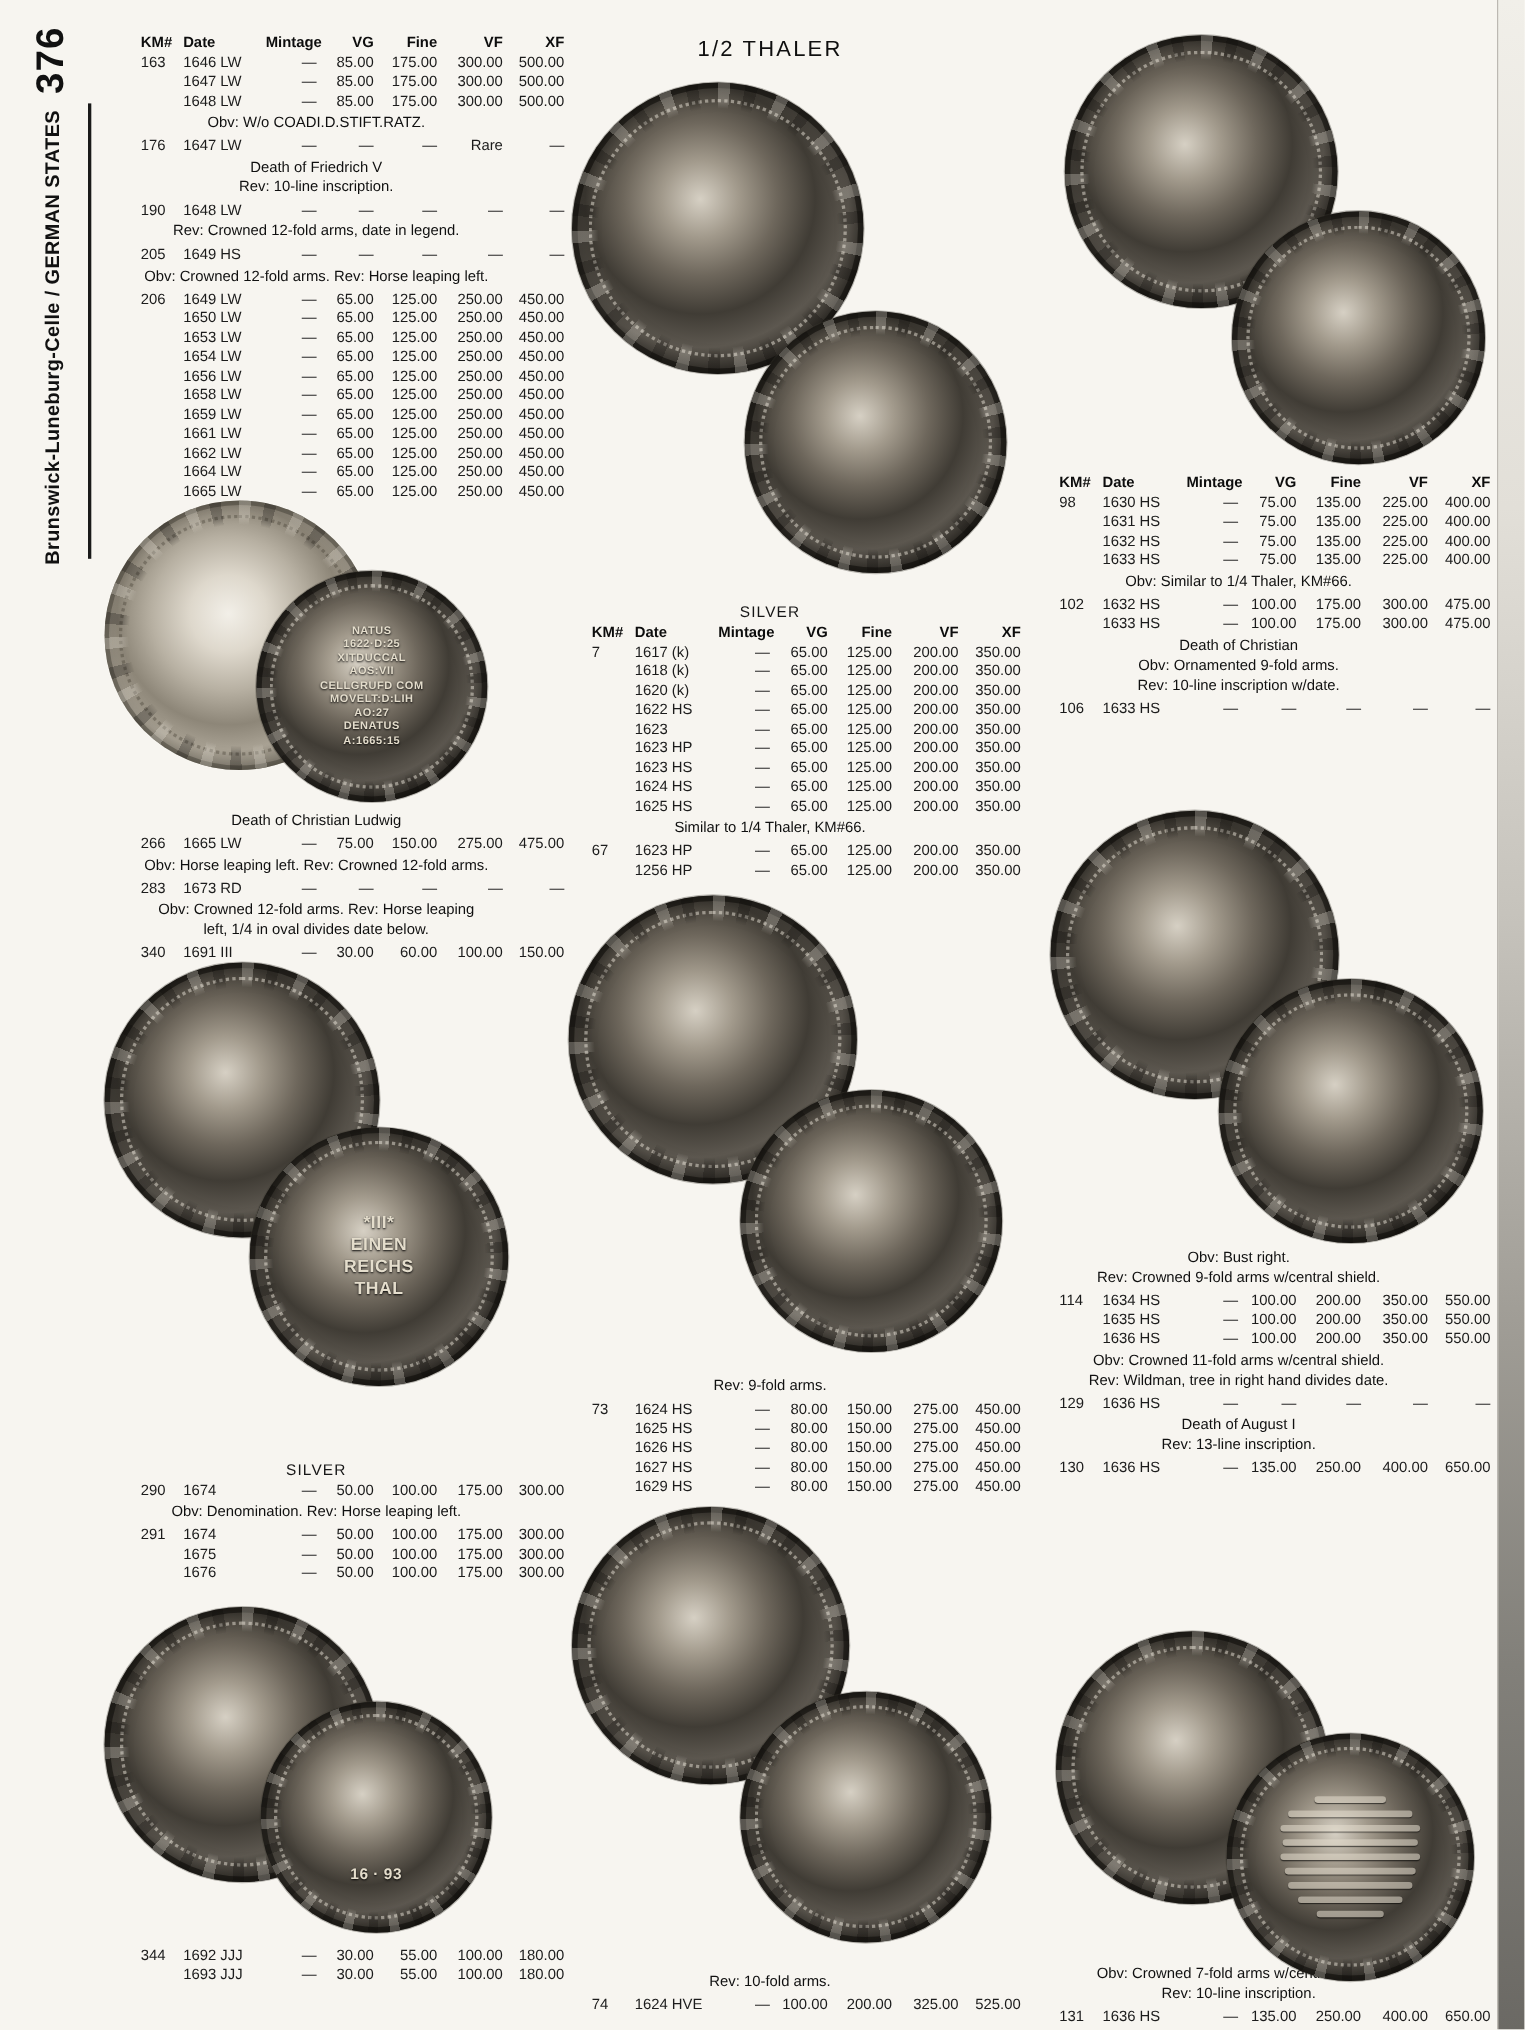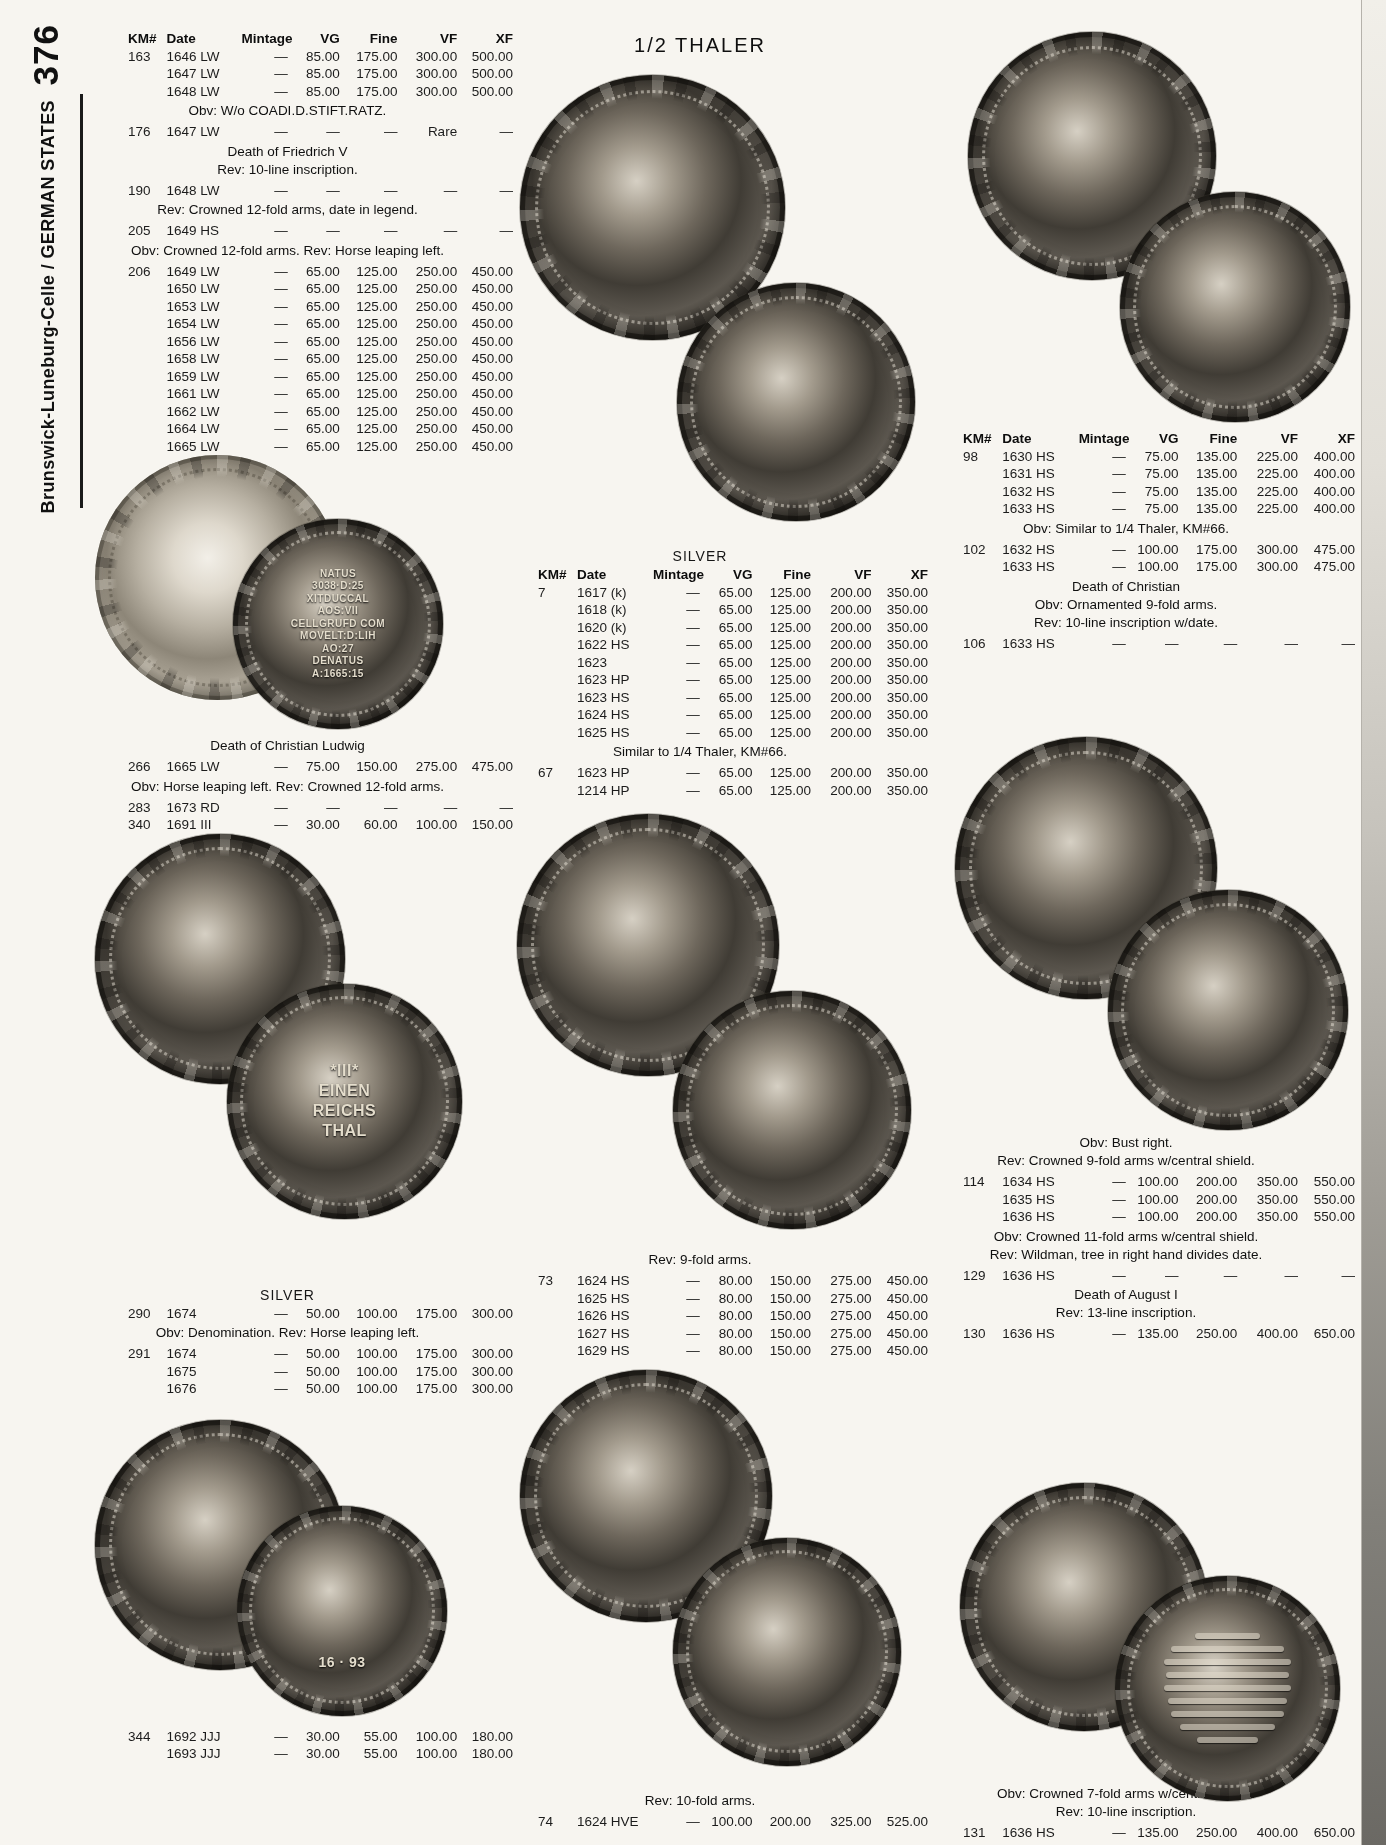--- a/index.html
+++ b/index.html
@@ -273,21 +273,21 @@
           <span class="pc pc4">125.00</span>
           <span class="pc pc5">250.00</span>
           <span class="pc pc6">450.00</span>
         </div>
       </div>
       <div class="coins" style="height: 280px;">
         <div class="coin light" style="left: 0px; top: 0px; width: 245px; height: 245px;"></div>
         <div class="coin dark" style="left: 138px; top: 64px; width: 210px; height: 210px;">
           <div class="legend" style="font-size: 10px;">
             <div class="lg-line">NATUS</div>
-            <div class="lg-line">3038·D:25</div>
+            <div class="lg-line">1622·D:25</div>
             <div class="lg-line">XITDUCCAL</div>
             <div class="lg-line">AOS:VII</div>
             <div class="lg-line">CELLGRUFD COM</div>
             <div class="lg-line">MOVELT:D:LIH</div>
             <div class="lg-line">AO:27</div>
             <div class="lg-line">DENATUS</div>
             <div class="lg-line">A:1665:15</div>
           </div>
         </div>
       </div>
@@ -311,20 +311,24 @@
       <div class="ptable">
         <div class="prow">
           <span class="pc pc0">283</span>
           <span class="pc pc1">1673 RD</span>
           <span class="pc pc2">—</span>
           <span class="pc pc3">—</span>
           <span class="pc pc4">—</span>
           <span class="pc pc5">—</span>
           <span class="pc pc6">—</span>
         </div>
+      </div>
+      <div class="note">
+        <div class="note-line">Obv: Crowned 12-fold arms. Rev: Horse leaping</div>
+        <div class="note-line">left, 1/4 in oval divides date below.</div>
       </div>
       <div class="ptable">
         <div class="prow">
           <span class="pc pc0">340</span>
           <span class="pc pc1">1691 III</span>
           <span class="pc pc2">—</span>
           <span class="pc pc3">30.00</span>
           <span class="pc pc4">60.00</span>
           <span class="pc pc5">100.00</span>
           <span class="pc pc6">150.00</span>
@@ -521,21 +525,21 @@
           <span class="pc pc0">67</span>
           <span class="pc pc1">1623 HP</span>
           <span class="pc pc2">—</span>
           <span class="pc pc3">65.00</span>
           <span class="pc pc4">125.00</span>
           <span class="pc pc5">200.00</span>
           <span class="pc pc6">350.00</span>
         </div>
         <div class="prow">
           <span class="pc pc0"></span>
-          <span class="pc pc1">1214 HP</span>
+          <span class="pc pc1">1256 HP</span>
           <span class="pc pc2">—</span>
           <span class="pc pc3">65.00</span>
           <span class="pc pc4">125.00</span>
           <span class="pc pc5">200.00</span>
           <span class="pc pc6">350.00</span>
         </div>
       </div>
       <div class="coins" style="height: 450px;">
         <div class="coin dark" style="left: 12px; top: 15px; width: 262px; height: 262px;"></div>
         <div class="coin dark" style="left: 168px; top: 192px; width: 238px; height: 238px;"></div>

